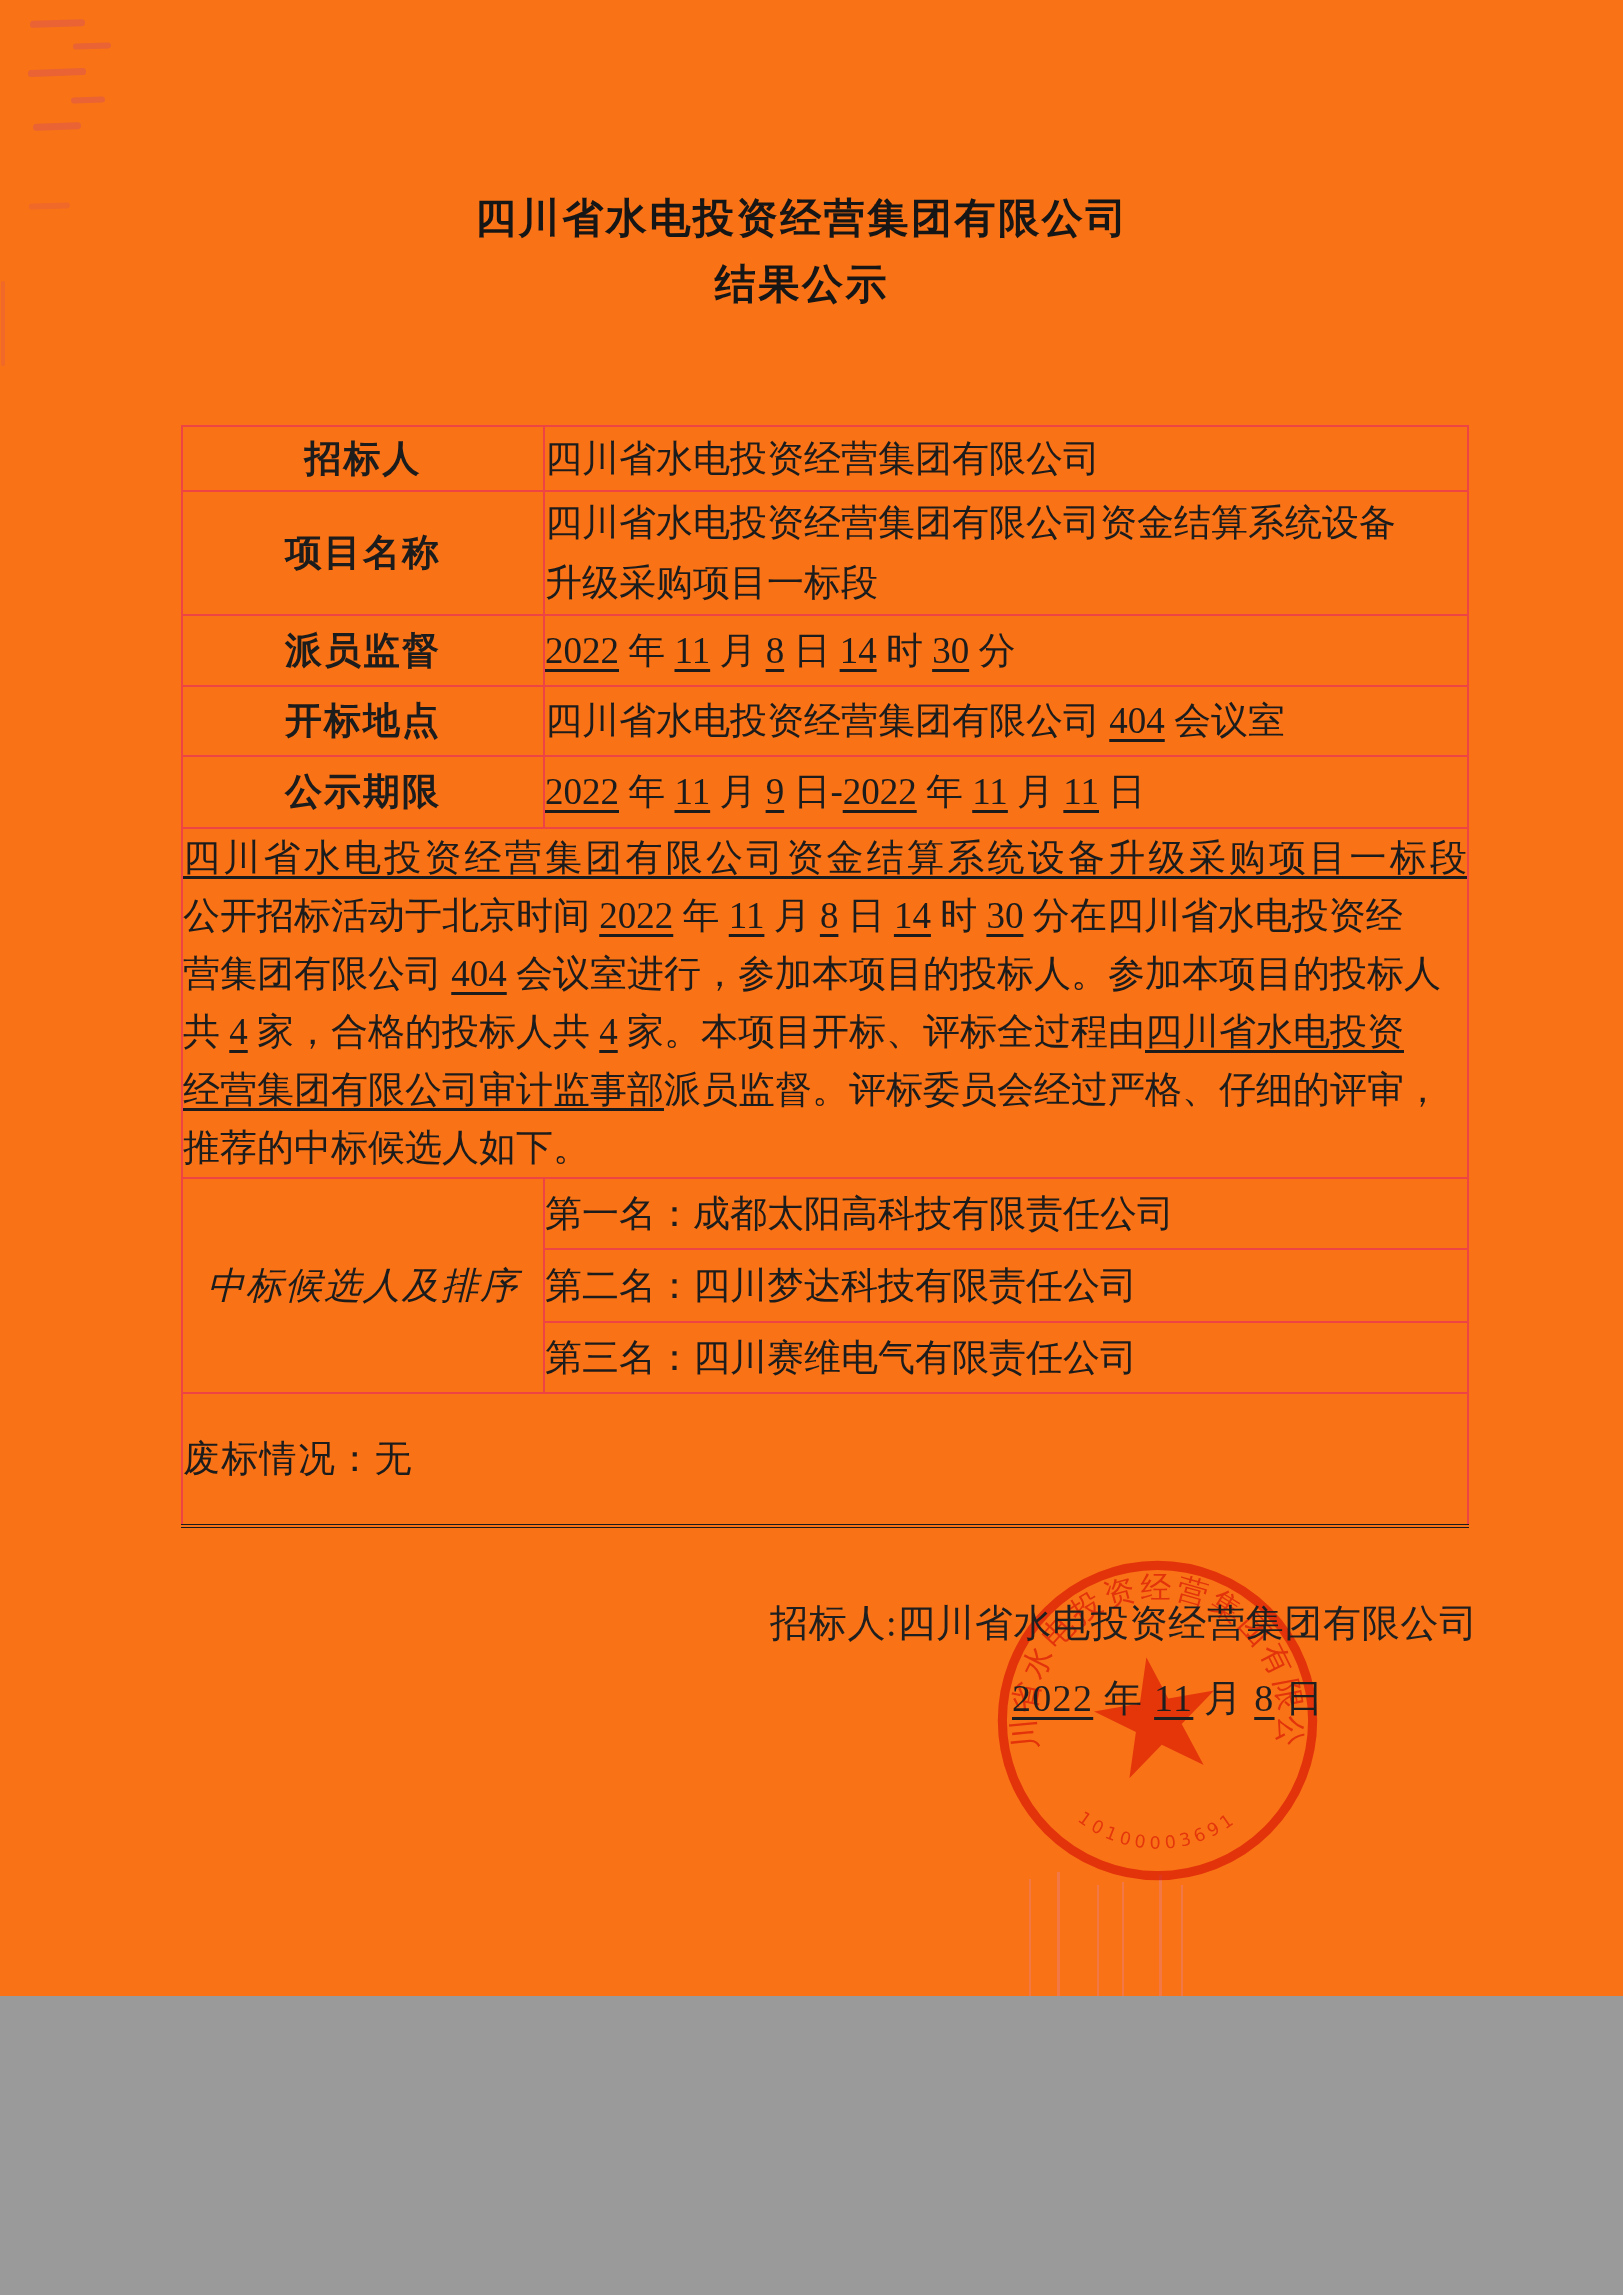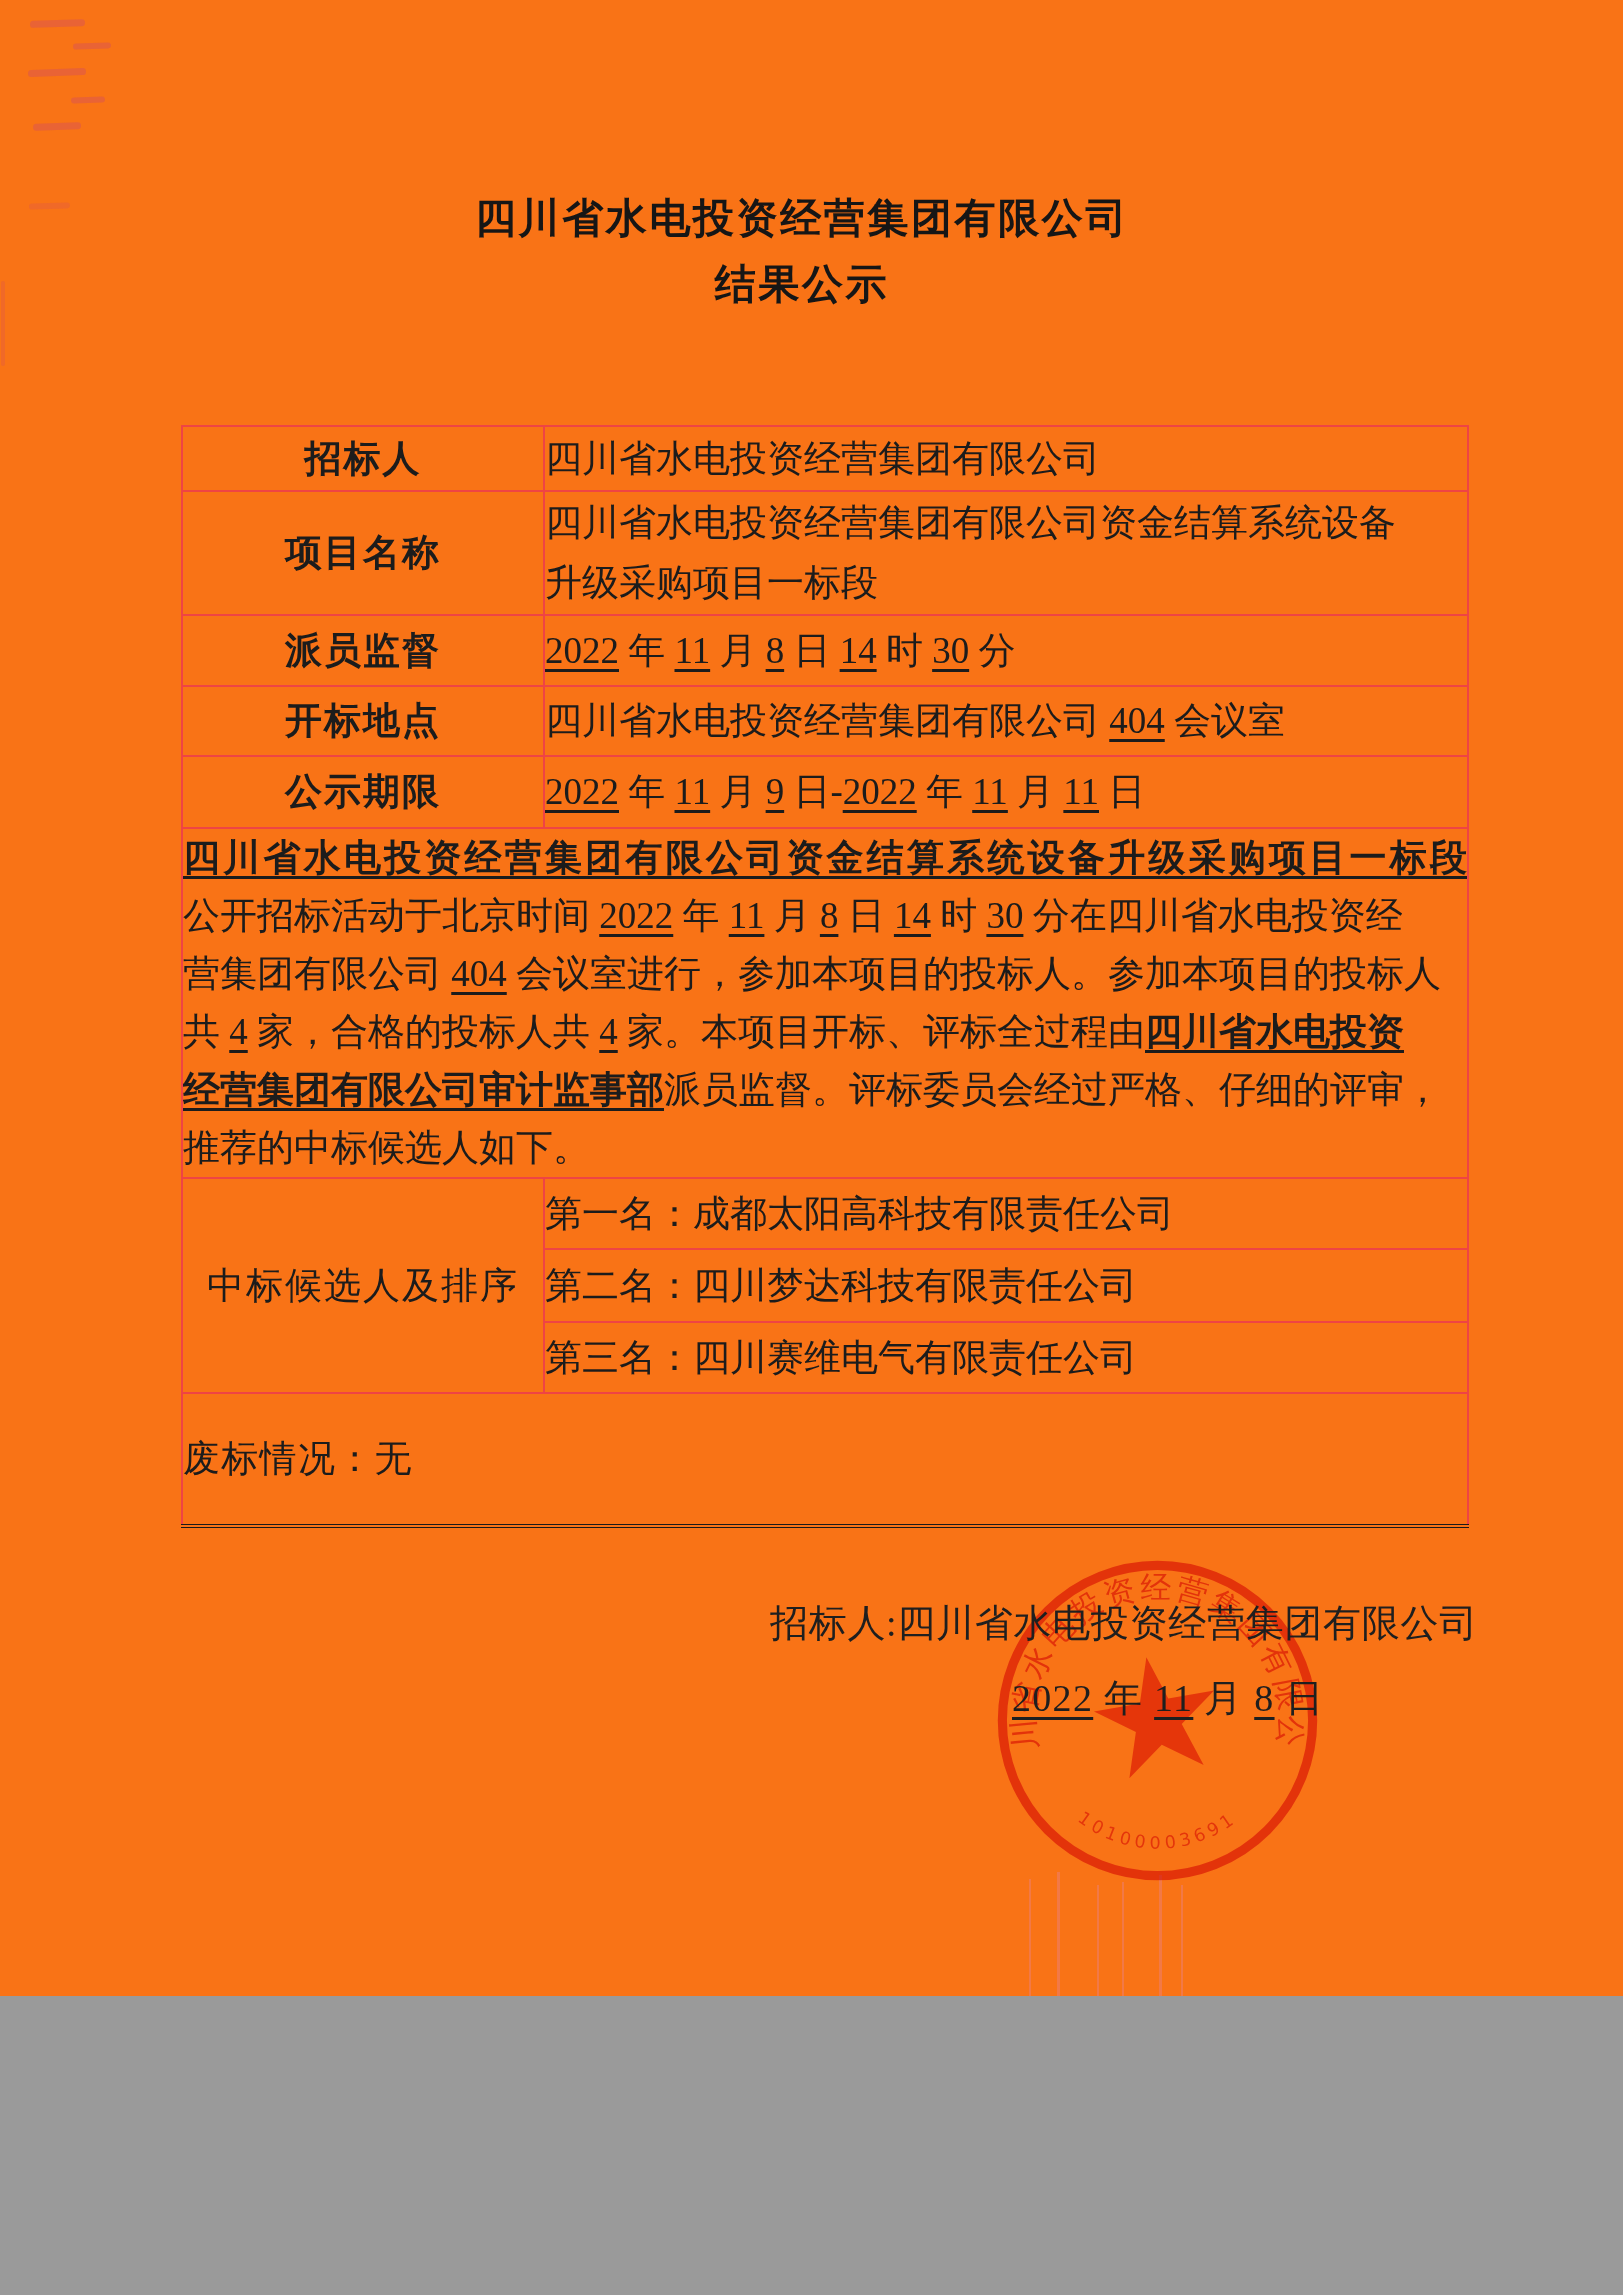--- a/index.html
+++ b/index.html
@@ -29,41 +29,41 @@
     border:2px solid #ef4444;
     padding:0;
     vertical-align:middle;
     overflow:hidden;
   }
   #doc-table{border:2px solid #1a1a1a;border-bottom:4.6px double #1a1a1a;}
   td.label-cell{
     width:360px;text-align:center;font-weight:bold;
     letter-spacing:2px;
   }
-  td.label-cell.normal{font-weight:normal;}
+  td.label-cell.normal{font-weight:normal;font-style:italic;}
   td.value-cell{padding-left:21px;padding-right:13px;}
   tr.r1{height:65px;}
   tr.r2{height:124px;margin-left:20px;}
   tr.r3{height:71px;}
   tr.r4{height:70px;}
   tr.r5{height:72px;}
   tr.r6{height:350px;}
   tr.r7a{height:71px;}
   tr.r7b{height:73px;}
   tr.r7c{height:71px;}
   tr.r8{height:133px;}
   .two-line div{line-height:60px;}
   
   td.narrative-cell{vertical-align:top;padding:5.2px 19.6px 0 19.6px;}
   .narrative-line{line-height:58px;white-space:nowrap;}
   .narrative-line.justify-full{white-space:normal;text-align:justify;text-align-last:justify;}
   
   td.rejection-cell{vertical-align:middle;padding-left:21px;letter-spacing:1.3px;}
   
-  .seg-bold{font-weight:bold;}
+  .seg-bold{font-weight:normal;}
   .seg-u{text-decoration:underline;text-decoration-thickness:2.6px;text-underline-offset:5.9px;}
   
   #footer-issuer{
     position:absolute;left:770px;top:1598px;
     font-size:38px;letter-spacing:0.7px;z-index:3;
   }
   #footer-date{
     position:absolute;left:1012px;top:1673px;
     font-size:38px;letter-spacing:1.3px;z-index:3;
   }

